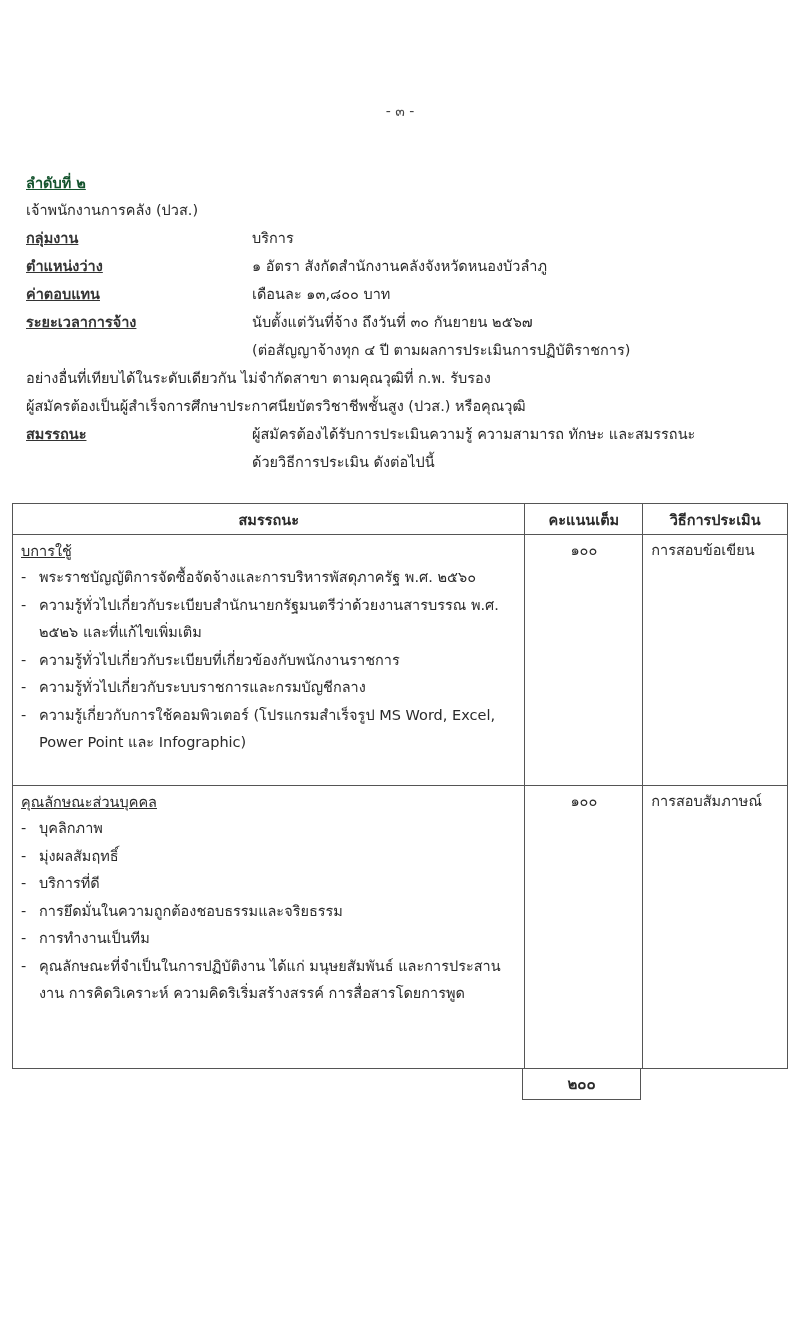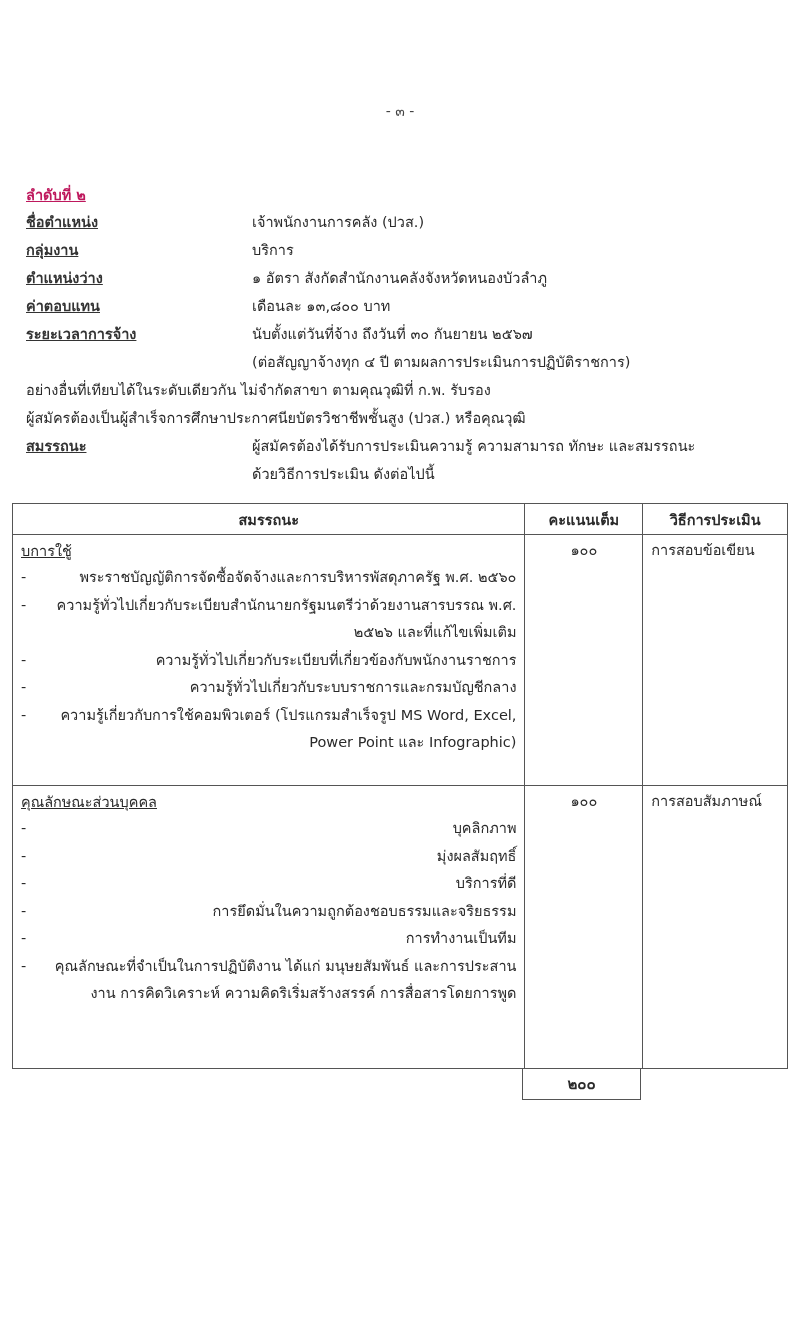--- a/index.html
+++ b/index.html
@@ -6,51 +6,50 @@
   body {
     width: 800px; height: 1319px; position: relative; overflow: hidden;
     font-family: "DejaVu Sans", "Liberation Sans", sans-serif;
     color: #2a2a2a; font-size: 14.5px;
   }
   .page-num { position: absolute; top: 100px; left: 0; width: 800px; text-align: center; font-size: 14px; color: #444; }
   .info { position: absolute; left: 26px; top: 170px; width: 770px; }
   .row { display: flex; line-height: 28px; }
   .row .lbl { width: 226px; flex: none; font-weight: bold; text-decoration: underline; color: #333; }
   .row .val { flex: 1; }
-  .heading { font-weight: bold; text-decoration: underline; line-height: 26px; color: #be185d; margin-top: 12px; }
+  .heading { font-weight: bold; text-decoration: underline; line-height: 26px; color: #14532d; }
   table.comp {
     position: absolute; left: 12px; top: 503px; width: 776px; height: 566px;
     border-collapse: collapse; font-size: 14.5px;
   }
   table.comp td, table.comp th { border: 1px solid #555; vertical-align: top; padding: 3px 8px; }
   table.comp th { font-weight: bold; height: 24px; text-align: center; vertical-align: middle; font-weight: normal; }
   table.comp th.h1 { font-weight: bold; }
   .c1 { width: 497px; }
   .c2 { width: 101px; text-align: center; }
   .c3 { width: 128px; }
   .sec-title { text-decoration: underline; line-height: 26px; }
   ul.items { list-style: none; margin: 0; padding: 0; }
-  ul.items li { position: relative; padding-left: 18px; line-height: 27.5px; text-align: right; }
+  ul.items li { position: relative; padding-left: 18px; line-height: 27.5px; }
   ul.items li::before { content: "-"; position: absolute; left: 0; }
   .row1 td { height: 244px; }
   .total {
     position: absolute; left: 522px; top: 1068px; width: 117px; height: 31px;
     border: 1px solid #555; border-top: none; text-align: center; line-height: 32px; font-size: 15px; font-weight: bold;
   }
 </style>
 </head>
 <body>
 
 <div class="page-num">- ๓ -</div>
 
 <div class="info">
   <div class="heading">ลำดับที่ ๒</div>
 
   <div class="row">
-    <div class="lbl">ชื่อตำแหน่ง</div>
     <div class="val">
         <div>เจ้าพนักงานการคลัง (ปวส.)</div>
       </div>
   </div>
   <div class="row">
     <div class="lbl">กลุ่มงาน</div>
     <div class="val">
         <div>บริการ</div>
       </div>
   </div>

